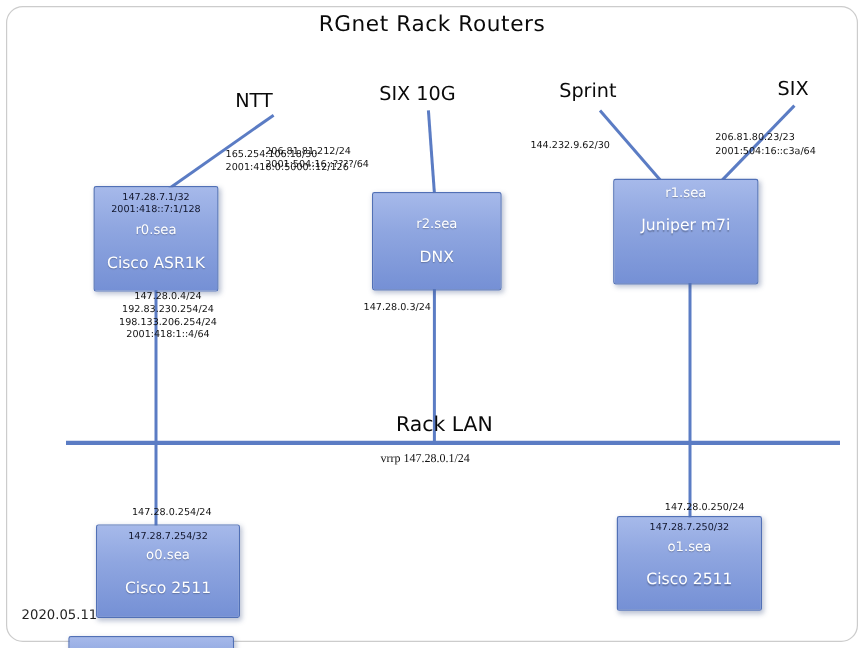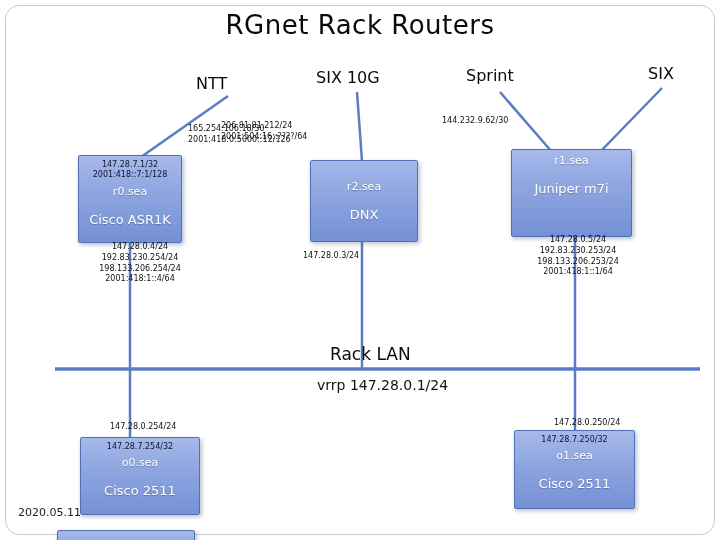--- a/index.html
+++ b/index.html
@@ -2,35 +2,35 @@
 <html><head>
 <meta charset="utf-8">
 <style>
   html,body{margin:0;padding:0;background:#fff;}
   body{width:720px;height:540px;font-family:"DejaVu Sans","Liberation Sans",sans-serif;}
   .slide{position:relative;width:720px;height:540px;overflow:hidden;background:#ffffff;}
   .frame{position:absolute;left:5px;top:5px;right:5px;bottom:5px;border:1px solid #cccccc;border-radius:14px;pointer-events:none;z-index:0;}
   .wires{position:absolute;left:0;top:0;z-index:1;}
   .wires line{stroke:#5b7cc4;stroke-width:2.5;}
   .wires line.thick{stroke-width:3.5;}
-  .title{position:absolute;top:10px;left:0;width:100%;text-align:center;font-size:26px;font-weight:500;letter-spacing:.5px;color:#0a0a0a;margin:0;z-index:3;}
+  .title{position:absolute;top:10px;left:0;width:100%;text-align:center;font-size:18px;font-weight:500;letter-spacing:.5px;color:#0a0a0a;margin:0;z-index:3;}
   .uplabel{position:absolute;font-size:16px;color:#0a0a0a;z-index:3;}
   .ip{position:absolute;font-size:8px;line-height:1.35;color:#111;z-index:3;white-space:nowrap;}
   .ip.center{text-align:center;}
   .node{position:absolute;z-index:2;border:1px solid #5170b6;border-radius:2px;
         background:linear-gradient(180deg,#a6b9ea 0%,#8fa6e0 40%,#7590d5 100%);
         box-shadow:1.5px 2px 4px rgba(60,80,130,.35);
         display:flex;flex-direction:column;align-items:center;color:#ffffff;}
   .node .lo{font-size:8px;line-height:1.3;color:#10142a;margin-top:4px;text-align:center;white-space:nowrap;}
   .node-name{font-size:11px;margin-top:4px;text-shadow:0 1px 1px rgba(0,0,0,.25);white-space:nowrap;}
   .node-model{font-size:13px;margin-top:14px;text-shadow:0 1px 1px rgba(0,0,0,.25);white-space:nowrap;}
   .node.centered{justify-content:center;}
   .node.centered .node-name{margin-top:0;}
   .lanlabel{position:absolute;font-size:17px;color:#0a0a0a;z-index:3;}
-  .vrrp{position:absolute;font-size:14px;color:#111;z-index:3;}
+  .vrrp{position:absolute;font-size:10px;color:#111;z-index:3;font-family:Liberation Serif, serif;}
   .date{position:absolute;font-size:11px;color:#222;z-index:3;}
 </style>
 </head>
 <body>
 
 <div class="slide">
   <div class="frame"></div>
 
   <svg class="wires" width="720" height="540" viewBox="0 0 720 540">
     <line x1="228" y1="96" x2="141" y2="157"></line>
@@ -54,20 +54,24 @@
     <div>165.254.106.18/30</div>
     <div>2001:418:0:5000::12/126</div>
   </div>
   <div class="ip" style="left:221px;top:121px;">
     <div>206.81.81.212/24</div>
     <div>2001:504:16::????/64</div>
   </div>
   <div class="ip" style="left:442px;top:116px;">
     <div>144.232.9.62/30</div>
   </div>
+  <div class="ip" style="left:596px;top:110px;">
+    <div>206.81.80.23/23</div>
+    <div>2001:504:16::c3a/64</div>
+  </div>
 
   <div class="node" style="left:78px;top:155px;width:102px;height:86px;">
     <div class="lo">
       <div>147.28.7.1/32</div>
       <div>2001:418::7:1/128</div>
     </div>
     <div class="node-name">r0.sea</div>
     <div class="node-model">Cisco ASR1K</div>
   </div>
 
@@ -82,26 +86,20 @@
   </div>
 
   <div class="ip center" style="left:88px;top:242px;width:104px;">
     <div>147.28.0.4/24</div>
     <div>192.83.230.254/24</div>
     <div>198.133.206.254/24</div>
     <div>2001:418:1::4/64</div>
   </div>
   <div class="ip" style="left:303px;top:251px;">
     <div>147.28.0.3/24</div>
-  </div>
-  <div class="ip center" style="left:526px;top:235px;width:104px;">
-    <div>147.28.0.5/24</div>
-    <div>192.83.230.253/24</div>
-    <div>198.133.206.253/24</div>
-    <div>2001:418:1::1/64</div>
   </div>
 
   <div class="lanlabel" style="left:330px;top:344px;">Rack LAN</div>
   <div class="vrrp" style="left:317px;top:377px;">vrrp 147.28.0.1/24</div>
 
   <div class="ip" style="left:110px;top:422px;">
     <div>147.28.0.254/24</div>
   </div>
   <div class="node" style="left:80px;top:437px;width:118px;height:76px;">
     <div class="lo">

